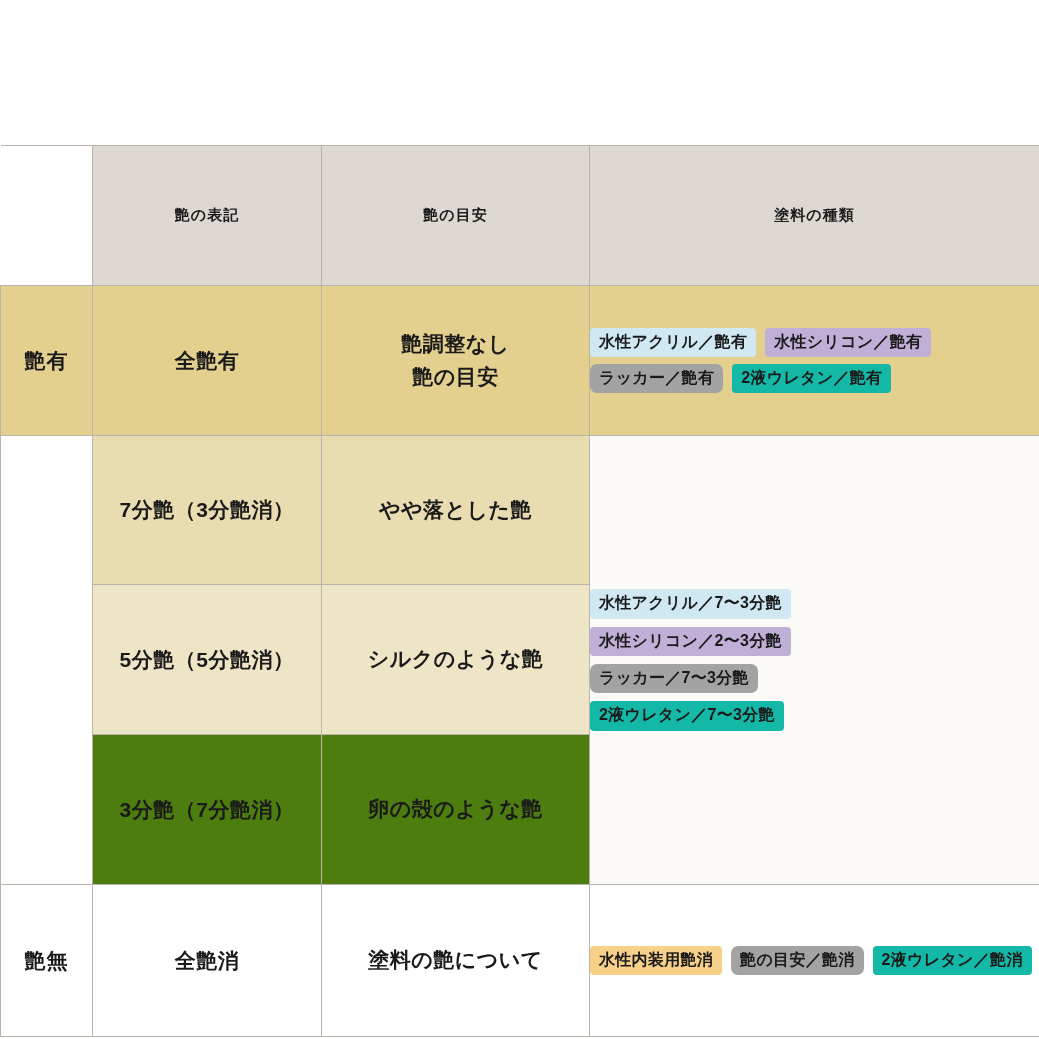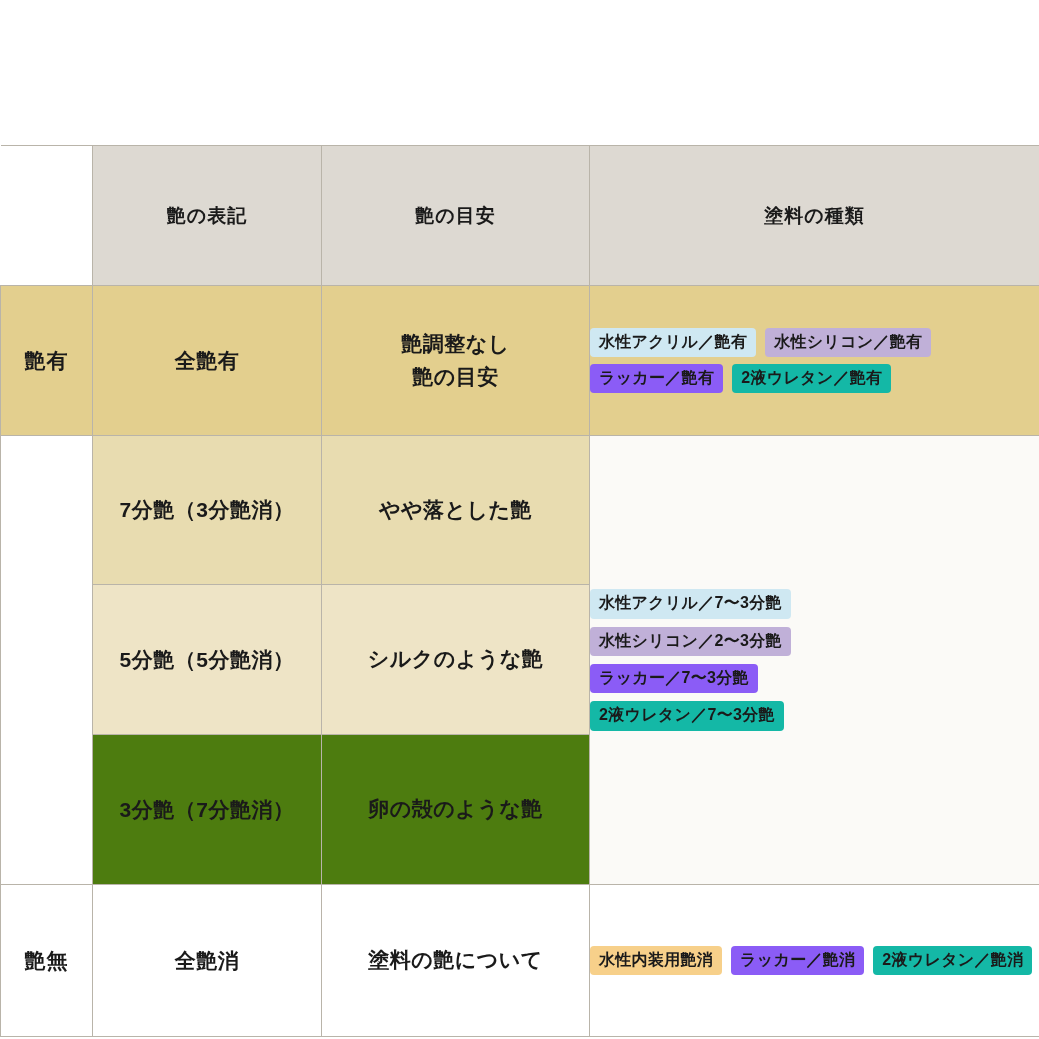--- a/index.html
+++ b/index.html
@@ -46,21 +46,21 @@
   
   col.c-label { width: 92px; }
   col.c-notation { width: 229px; }
   col.c-guide { width: 268px; }
   col.c-types { width: 450px; }
 
   thead td {
     background: #ddd9d2;
     height: 140px;
     text-align: center;
-    font-size: 19px;
+    font-size: 15px;
     font-weight: bold;
     color: #1a1a1a;
     letter-spacing: 1px;
   }
   thead td.blank-head {
     background: #ffffff;
     border-left: none;
   }
 
   td.side-label {
@@ -117,21 +117,21 @@
     font-weight: bold;
     padding: 5px 9px 6px 9px;
     border-radius: 4px;
     white-space: nowrap;
     letter-spacing: 0.3px;
     line-height: 1.15;
     color: #1a1a1a;
   }
   .chip.acrylic { background: #cfe8f2; }
   .chip.silicon { background: #c0b0d8; }
-  .chip.lacquer { background: #8b5cf6; }
+  .chip.lacquer { background: #a3a3a3; border-radius: 7px; }
   .chip.urethane { background: #14b8a6; }
   .chip.interior { background: #f7d08a; }
 
   .chip-col {
     display: flex;
     flex-direction: column;
     align-items: flex-start;
     gap: 8px;
   }
 </style>
@@ -199,21 +199,21 @@
         <td class="guide">卵の殻のような艶</td>
       </tr>
 
       <tr class="row-matte" style="height: 152px;">
         <td class="side-label label-matte">艶無</td>
         <td class="notation">全艶消</td>
         <td class="guide">塗料の艶について</td>
         <td class="types" style="height:152px;">
           <div class="chip-wrap">
             <span class="chip interior">水性内装用艶消</span>
-            <span class="chip lacquer">ラッカー／艶消</span>
+            <span class="chip lacquer">艶の目安／艶消</span>
             <span class="chip urethane">2液ウレタン／艶消</span>
           </div>
         </td>
       </tr>
 
     </tbody>
   </table>
 
 </div>
 

